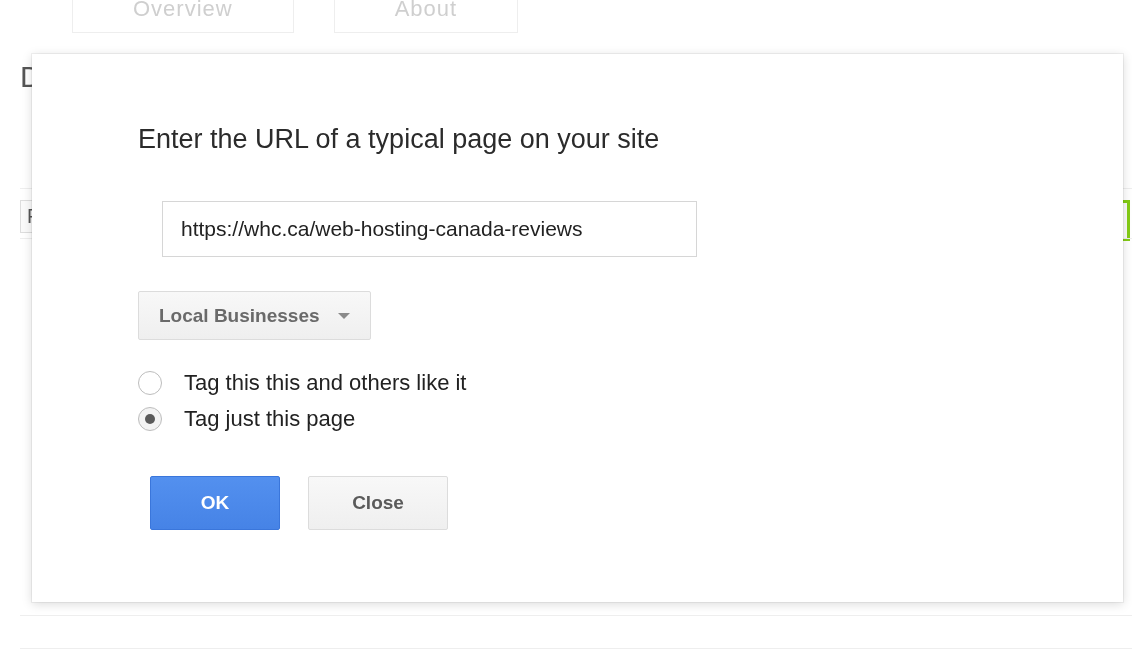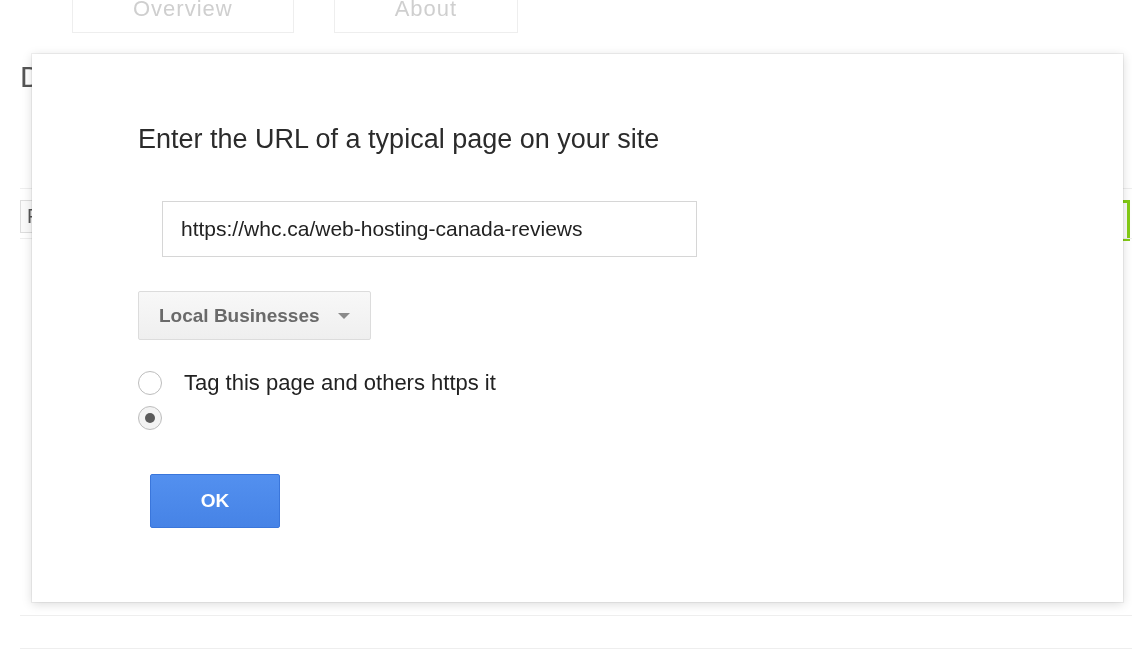--- a/index.html
+++ b/index.html
@@ -214,23 +214,25 @@
   <div>
     <div class="dropdown">
       <span class="dropdown-label">Local Businesses</span>
       <span class="dropdown-caret"></span>
     </div>
   </div>
 
   <div class="radio-group">
     <div class="radio-row">
       <span class="radio"></span>
-      <span class="radio-label">Tag this page and others https it</span>
+      <span class="radio-label">Tag this this and others like it</span>
     </div>
     <div class="radio-row">
       <span class="radio selected"></span>
+      <span class="radio-label">Tag just this page</span>
     </div>
   </div>
 
   <div class="button-row">
     <div class="btn btn-primary">OK</div>
+    <div class="btn btn-secondary">Close</div>
   </div>
 </div>
 
 </body></html>

